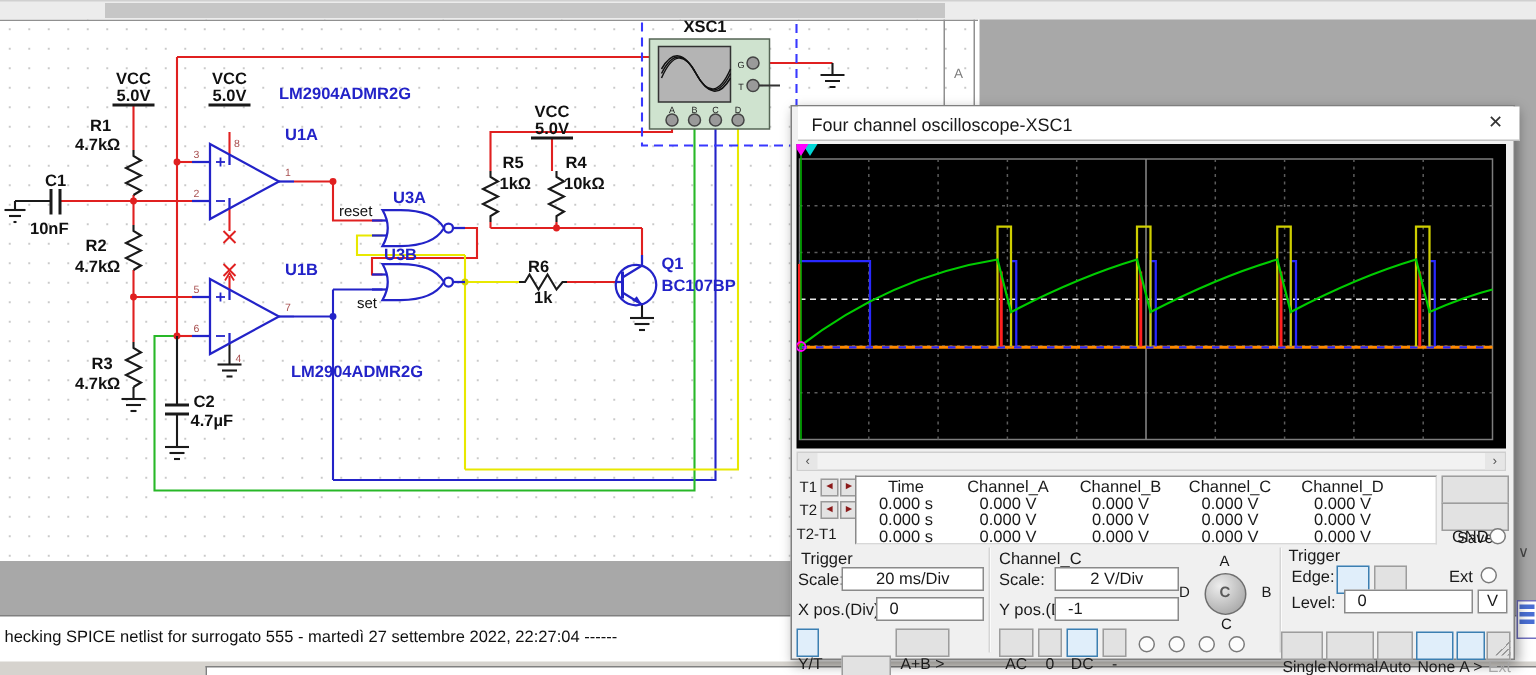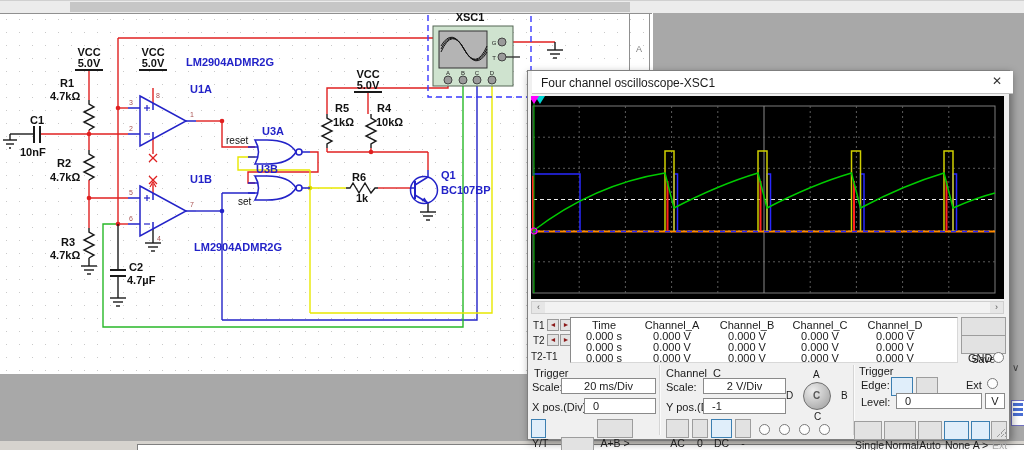--- a/index.html
+++ b/index.html
@@ -346,20 +346,23 @@
         <text class="pinno" x="157" y="241">4</text>
       </g>
     </svg>
   </div>
 
   <div id="wsscroll">
       <div id="wsthumb"></div>
     </div>
 
 
+  <div id="logbar">
+    <span id="logtext">hecking SPICE netlist for surrogato 555 - martedì 27 settembre 2022, 22:27:04 ------</span>
+  </div>
   <div id="bottomstrip">
     <div id="bottomsub"></div>
   </div>
 
   <span class="edge-glyph" style="left:1012px;top:362px;">∨</span>
   <div id="edge-icon">
       <div></div>
       <div></div>
       <div></div>
     </div>

